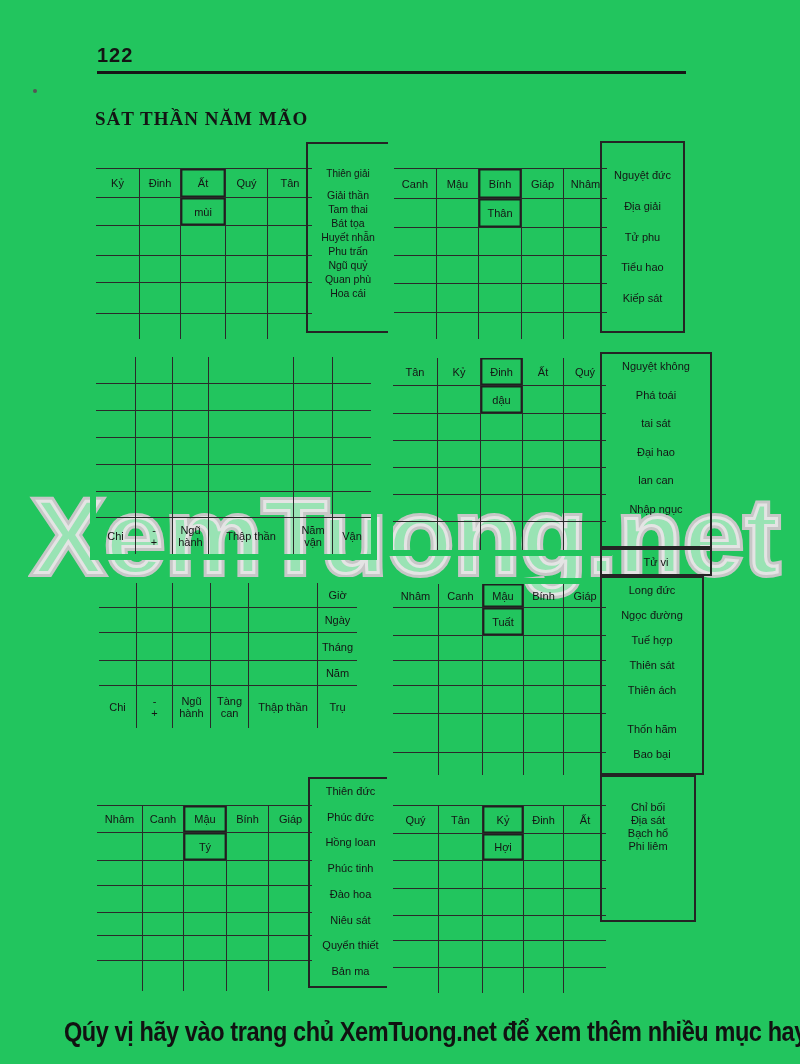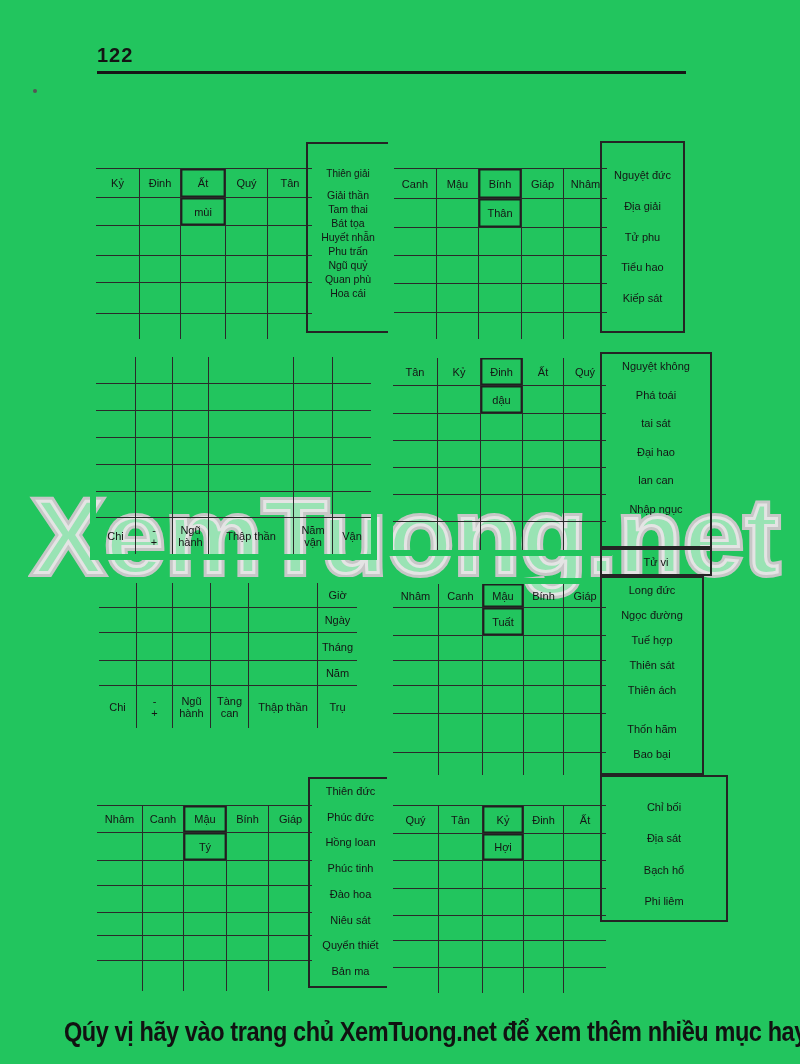--- a/index.html
+++ b/index.html
@@ -53,20 +53,21 @@
   }
 </style>
 </head>
 <body>
 
 <div class="page">
 
   <div class="pg-num">122</div>
   <div class="hdr-rule"></div>
   <div class="dot-artifact"></div>
+  <div class="sec-title">SÁT THẦN NĂM MÃO</div>
 
   <svg class="wm" width="760" height="150" viewBox="0 0 760 150">
     <text x="4" y="112" textLength="748" lengthAdjust="spacingAndGlyphs" font-family="Liberation Sans, DejaVu Sans, sans-serif" font-size="108" font-weight="bold" fill="#fbfbfb" fill-opacity="0.55" stroke="#c7c7c7" stroke-width="6" paint-order="stroke">XemTuong.net</text>
   </svg>
 
   <div id="tables-root">
       <div class="grid" style="left: 90px; top: 142px; grid-template-columns: 44px 41px 45px 42px 44px; grid-template-rows: 21px 29px 28px 30px 27px 31px 25px;">
         <div class="strip last-col"></div>
         <div>Kỷ</div>
         <div>Đinh</div>
@@ -405,21 +406,21 @@
         <div></div>
         <div></div>
         <div></div>
         <div class="last-col"></div>
         <div class="last-row"></div>
         <div class="last-row"></div>
         <div class="last-row"></div>
         <div class="last-row"></div>
         <div class="last-col last-row"></div>
       </div>
-      <div class="lbl-box" style="left: 600px; top: 775px; width: 128px; height: 147px; justify-content: space-between; padding-top: 24px; padding-bottom: 12px;">
+      <div class="lbl-box" style="left: 600px; top: 775px; width: 96px; height: 147px; justify-content: flex-start; padding-top: 24px; padding-bottom: 12px;">
         <div class="lbl">Chỉ bối</div>
         <div class="lbl">Địa sát</div>
         <div class="lbl">Bạch hổ</div>
         <div class="lbl">Phi liêm</div>
       </div>
     </div>
 
   <div class="footer"><span>Qúy vị hãy vào trang chủ </span><span>XemTuong.net</span><span> để xem thêm nhiều mục hay khác</span></div>
 
 </div>

